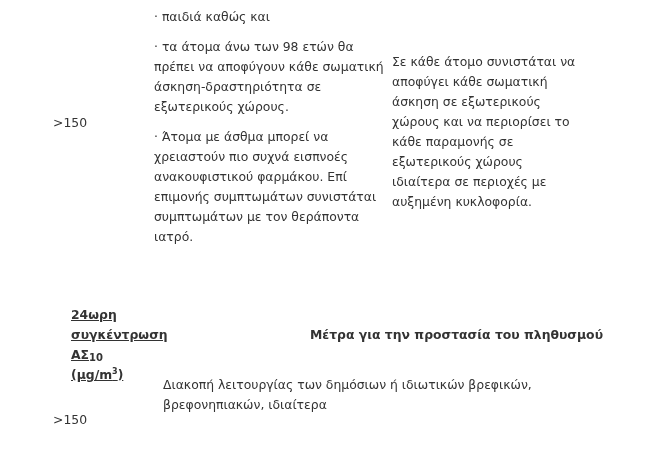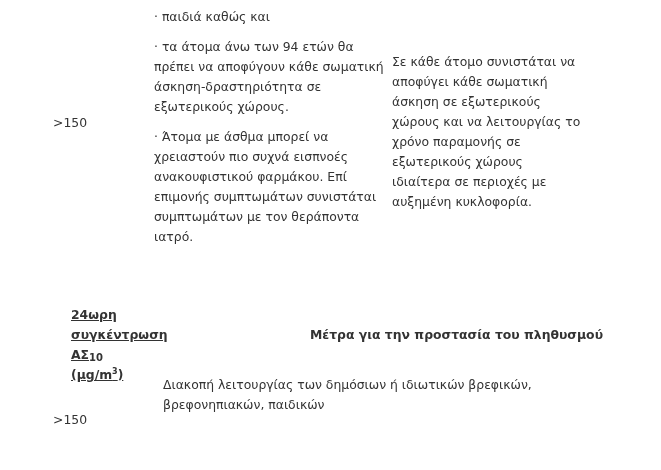--- a/index.html
+++ b/index.html
@@ -39,40 +39,40 @@
 </head>
 <body>
 
 <div>
   <div id="t1-col1" class="abs">
     <span>&gt;150</span>
   </div>
 
   <div id="t1-col2" class="abs">
     <p class="para">· παιδιά καθώς και</p>
-    <p class="para">· τα άτομα άνω των 94 ετών θα πρέπει να αποφύγουν κάθε σωματική άσκηση-δραστηριότητα σε εξωτερικούς χώρους.</p>
+    <p class="para">· τα άτομα άνω των 98 ετών θα πρέπει να αποφύγουν κάθε σωματική άσκηση-δραστηριότητα σε εξωτερικούς χώρους.</p>
     <p class="para">· Άτομα με άσθμα μπορεί να χρειαστούν πιο συχνά εισπνοές ανακουφιστικού φαρμάκου. Επί επιμονής συμπτωμάτων συνιστάται συμπτωμάτων με τον θεράποντα ιατρό.</p>
   </div>
 
   <div id="t1-col3" class="abs">
-    <p>Σε κάθε άτομο συνιστάται να αποφύγει κάθε σωματική άσκηση σε εξωτερικούς χώρους και να λειτουργίας το χρόνο παραμονής σε εξωτερικούς χώρους ιδιαίτερα σε περιοχές με αυξημένη κυκλοφορία.</p>
+    <p>Σε κάθε άτομο συνιστάται να αποφύγει κάθε σωματική άσκηση σε εξωτερικούς χώρους και να περιορίσει το κάθε παραμονής σε εξωτερικούς χώρους ιδιαίτερα σε περιοχές με αυξημένη κυκλοφορία.</p>
   </div>
 </div>
 
 <div>
   <div id="t2-head1" class="abs">
     <div>24ωρη</div>
     <div><span>συγκέντρωση ΑΣ</span><sub>10</sub></div>
     <div><span>(μg/m</span><sup>3</sup><span>)</span></div>
   </div>
 
   <div id="t2-head2" class="abs">
     <span>Μέτρα για την προστασία του πληθυσμού</span>
   </div>
 
   <div id="t2-col1" class="abs">
     <span>&gt;150</span>
   </div>
 
   <div id="t2-col2" class="abs">
-    <p class="para">Διακοπή λειτουργίας των δημόσιων ή ιδιωτικών βρεφικών, βρεφονηπιακών, παιδικών</p>
+    <p class="para">Διακοπή λειτουργίας των δημόσιων ή ιδιωτικών βρεφικών, βρεφονηπιακών, ιδιαίτερα</p>
   </div>
 </div>
 
 </body></html>

